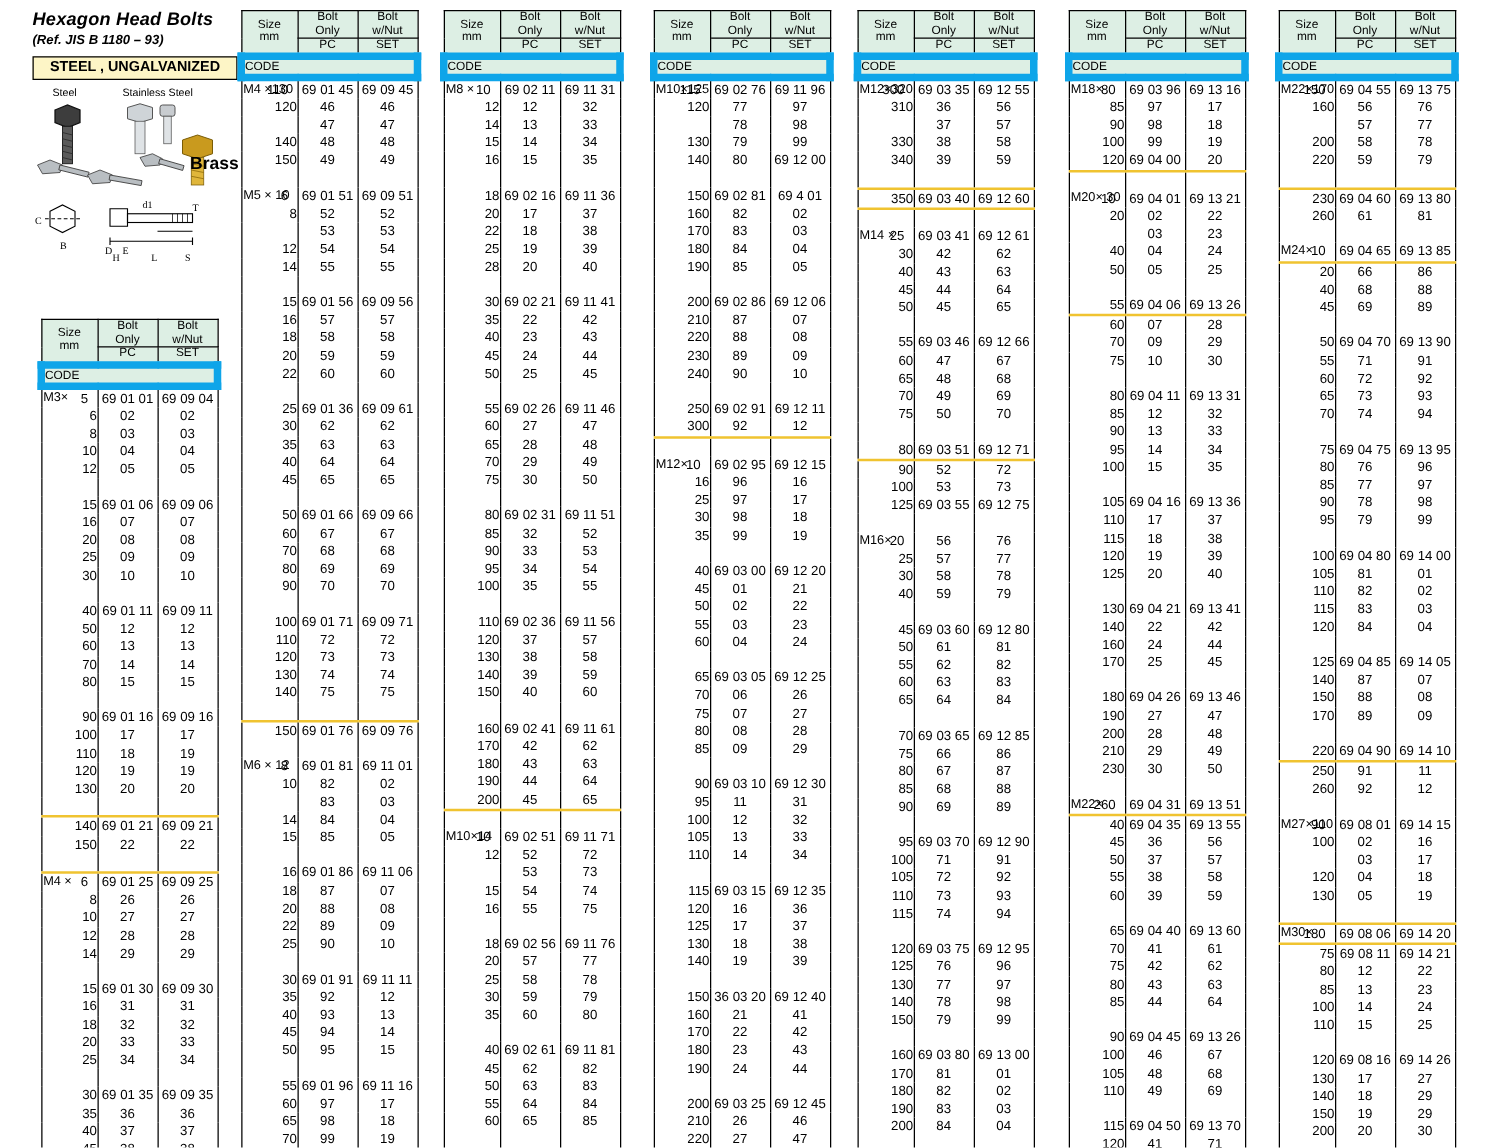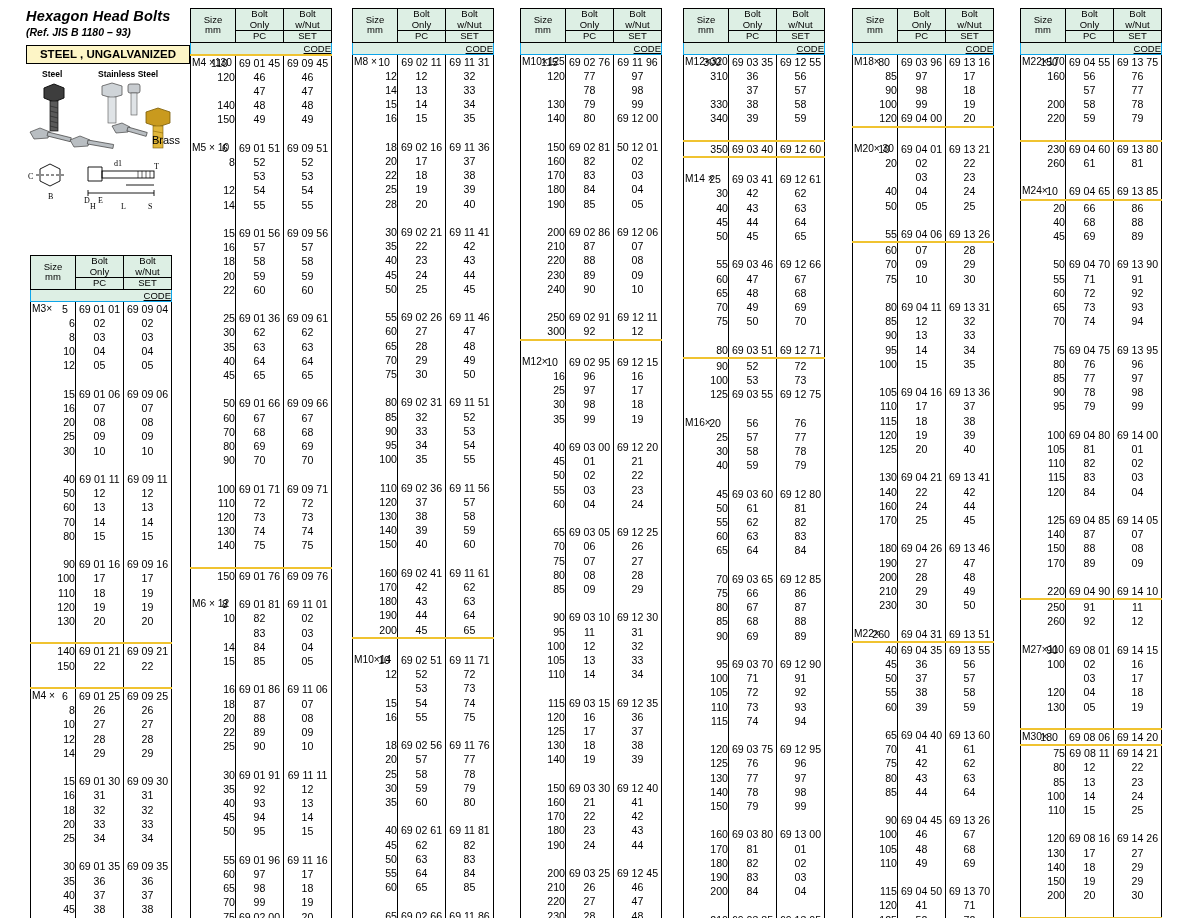--- a/index.html
+++ b/index.html
@@ -6,37 +6,37 @@
   body{width:1200px;height:918px;font-family:"Liberation Sans",sans-serif;color:#000;}
   .page{position:relative;width:1200px;height:918px;overflow:hidden;}
 
   
   .titleblock{position:absolute;left:26px;top:8px;width:176px;}
   .title{font-weight:bold;font-style:italic;font-size:14.5px;letter-spacing:.2px;}
   .subtitle{font-weight:bold;font-style:italic;font-size:10.5px;margin-top:2px;}
   .steelbar{margin-top:7px;border:1.6px solid #000;background:#fdf5c6;
             font-weight:bold;font-size:11.5px;text-align:center;padding:2px 0 3px;width:162px;}
   .matlabels{position:relative;height:12px;margin-top:5px;}
-  .matlabels span{position:absolute;font-size:8.5px;font-weight:bold;}
-  .brass{position:absolute;left:126px;top:40px;font-size:11px;font-weight:normal;margin-top:12px;}
+  .matlabels span{position:absolute;font-size:8.5px;font-weight:normal;}
+  .brass{position:absolute;left:126px;top:40px;font-size:14px;font-weight:bold;}
 
   
   .art{position:relative;height:74px;margin-top:1px;}
   .art svg{position:absolute;left:0;top:0;}
   .dims{position:relative;height:54px;margin-top:3px;}
   .dims svg{position:absolute;left:0;top:0;}
 
   
   .tbl{position:absolute;border-collapse:collapse;font-size:10.5px;}
   .tbl td,.tbl th{padding:0;margin:0;}
   .hdr td{background:#ddefe4;border:1px solid #000;text-align:center;font-size:9.5px;
           line-height:10.5px;font-weight:normal;}
   .hdr .sz{width:44px;}
   .hdr .c1,.hdr .c2{width:47px;}
-  .codeband td{background:#ddefe4;border:1px solid #0ea5e9;text-align:right;font-size:9.5px;text-decoration:underline;}
+  .codeband td{background:#ddefe4;border:6px solid #0ea5e9;text-align:left;font-size:9.5px;}
 
   .datarow td{height:14.2px;line-height:14.2px;font-size:10.6px;}
   .mm{width:44px;text-align:right;padding-right:7px;border-left:1px solid #000;}
   .c{width:47px;text-align:center;border-left:1px solid #000;}
   .cend{border-right:1px solid #000;}
   .sep td{border-top:2.6px solid #f0c330;}
   .mmcell{position:relative;}
   .mmcell .lbl{position:absolute;left:1px;top:0;font-size:10.2px;white-space:nowrap;}
   .mmcell .num{display:block;text-align:right;padding-right:7px;}
 </style>
@@ -1084,21 +1084,21 @@
           <td class="c cend">69 12 00</td>
         </tr>
         <tr class="datarow" style="height: 5px;">
           <td class="mm" style="height: 5px;">&nbsp;</td>
           <td class="c"></td>
           <td class="c cend"></td>
         </tr>
         <tr class="datarow">
           <td class="mm mmcell">150</td>
           <td class="c">69 02 81</td>
-          <td class="c cend">50 12 01</td>
+          <td class="c cend">69 4 01</td>
         </tr>
         <tr class="datarow">
           <td class="mm mmcell">160</td>
           <td class="c">82</td>
           <td class="c cend">02</td>
         </tr>
         <tr class="datarow">
           <td class="mm mmcell">170</td>
           <td class="c">83</td>
           <td class="c cend">03</td>
@@ -1311,21 +1311,21 @@
           <td class="c">19</td>
           <td class="c cend">39</td>
         </tr>
         <tr class="datarow" style="height: 5px;">
           <td class="mm" style="height: 5px;">&nbsp;</td>
           <td class="c"></td>
           <td class="c cend"></td>
         </tr>
         <tr class="datarow">
           <td class="mm mmcell">150</td>
-          <td class="c">69 03 30</td>
+          <td class="c">36 03 20</td>
           <td class="c cend">69 12 40</td>
         </tr>
         <tr class="datarow">
           <td class="mm mmcell">160</td>
           <td class="c">21</td>
           <td class="c cend">41</td>
         </tr>
         <tr class="datarow">
           <td class="mm mmcell">170</td>
           <td class="c">22</td>

